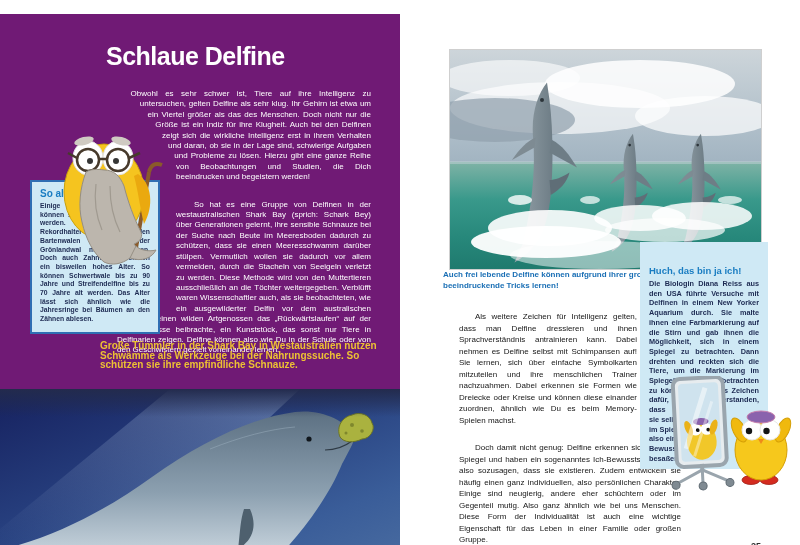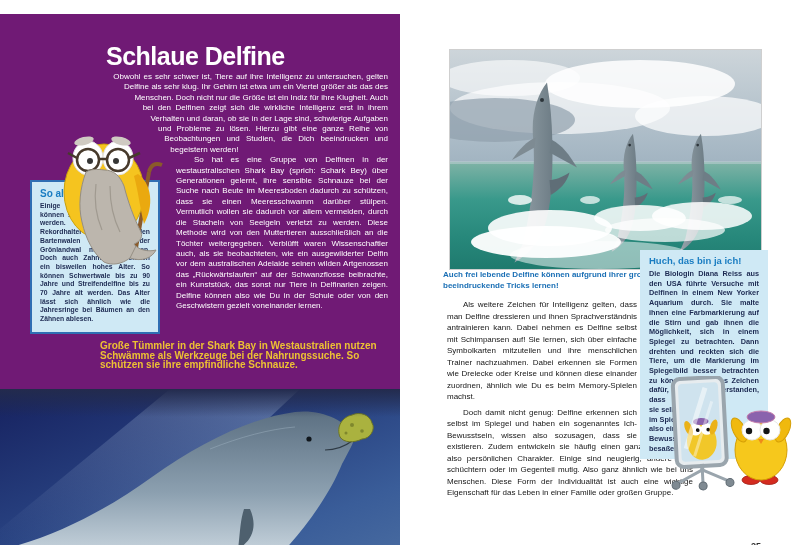--- a/index.html
+++ b/index.html
@@ -20,21 +20,21 @@
     font-size:25px;font-weight:bold;color:#ffffff;letter-spacing:-0.5px;
   }
   .pl-body{
     position:absolute;left:100px;top:58px;width:288px;z-index:2;
     color:#ffffff;font-size:8px;line-height:10.4px;text-align:justify;
   }
   .pl-body .wrap-spacer{
     float:left;width:76px;height:238px;
     shape-outside:polygon(0 0, 20% 5%, 48% 14%, 76% 26%, 100% 39%, 100% 100%, 0 100%);
   }
-  .pl-body p{margin:0;}
+  .pl-body p{margin:17px;}
   .pl-body p.indent{text-indent:18px;}
 
   .owl{position:absolute;left:50px;top:100px;z-index:4;}
 
   .info-box{
     position:absolute;left:30px;top:166px;width:130px;z-index:3;
     background:#cfe9f5;border:2px solid #2f6eb3;box-sizing:border-box;
     padding:6px 8px 8px 8px;
   }
   .ib-title{font-size:10px;font-weight:bold;color:#1a7dc2;margin:0 0 3px 0;}
@@ -62,25 +62,25 @@
   }
   .pr-photo-caption{
     position:absolute;left:43px;top:270px;width:312px;z-index:2;
     color:#1a6fb5;font-size:8px;font-weight:bold;line-height:10.5px;
   }
   .pr-body{
     position:absolute;left:43px;top:295px;width:254px;z-index:2;
     color:#161616;font-size:8px;line-height:11.5px;text-align:justify;
   }
   .pr-body .wrap-spacer-r{float:right;width:60px;height:138px;}
-  .pr-body p{margin:4px;text-indent:16px;}
+  .pr-body p{margin:16px;text-indent:16px;}
 
   .info-box-r{
     position:absolute;left:240px;top:242px;width:128px;z-index:3;
-    background:#cfe9f5;box-sizing:border-box;padding:5px 9px 6px 9px;margin-top:8px;
+    background:#cfe9f5;box-sizing:border-box;padding:23px 9px 6px 9px;
   }
   .ibr-title{font-size:9.5px;font-weight:bold;color:#1a7dc2;margin:0 0 3px 0;}
   .ibr-body{font-size:7.3px;font-weight:bold;color:#1d2a52;line-height:9.7px;text-align:justify;margin:0;}
   .ibr-tail{width:58%;text-align:left;}
 
   .mirror-scene{position:absolute;left:255px;top:376px;z-index:4;}
   .pagenum-right{
     position:absolute;left:351px;top:511px;z-index:5;
     color:#2e2e2e;font-size:9px;font-weight:bold;margin-top:30px;
   }

